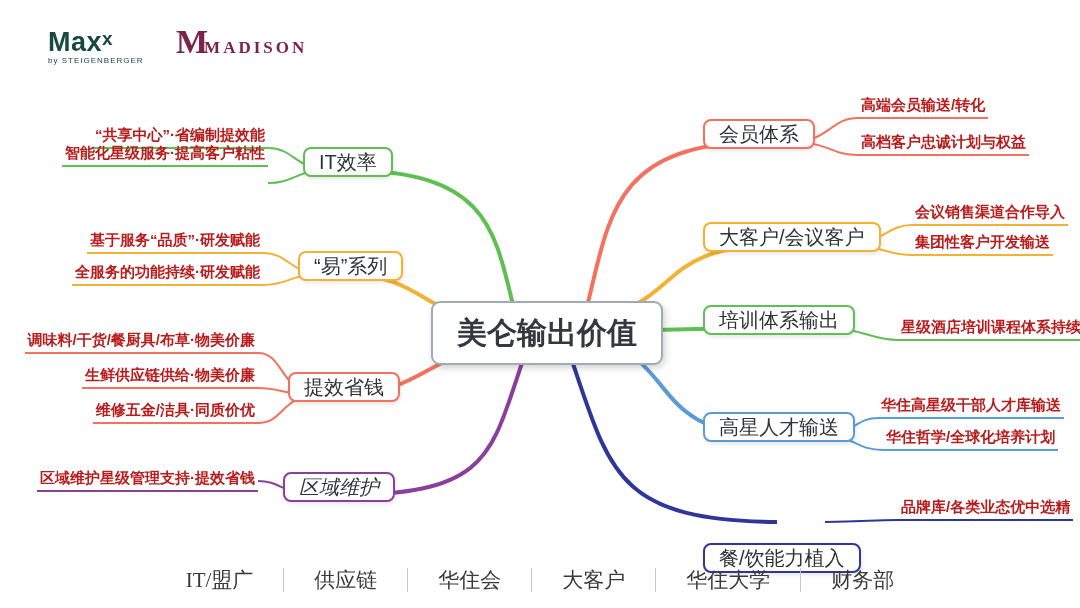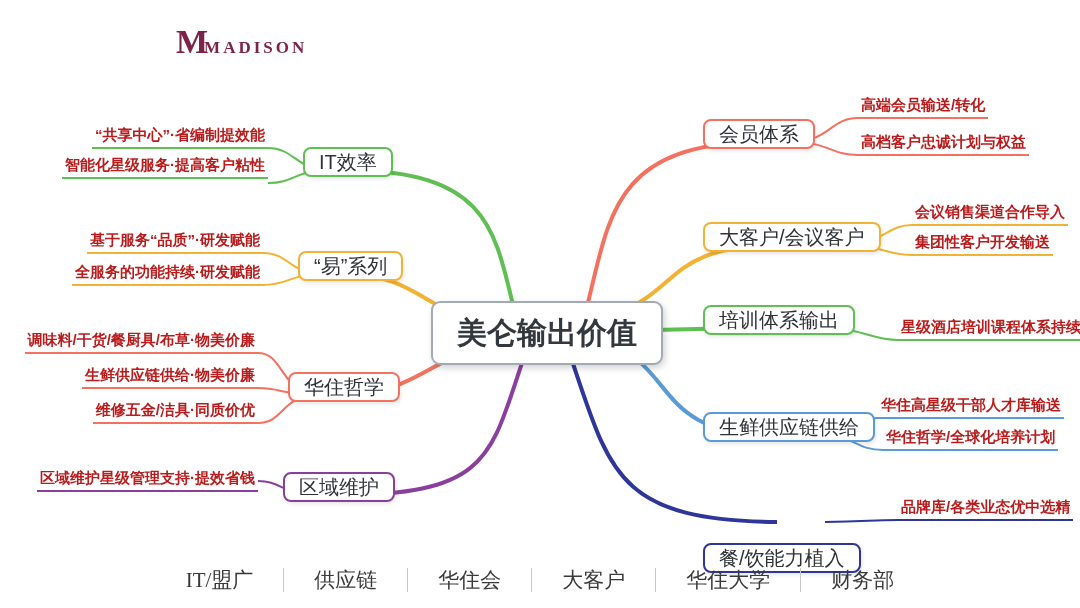--- a/index.html
+++ b/index.html
@@ -32,21 +32,21 @@
   .node {
     position: absolute; z-index: 2;
     padding: 0 14px; background: #fff;
     border: 2px solid #888; border-radius: 8px;
     font-size: 20px; line-height: 26px; color: #2f3338;
     white-space: nowrap; box-shadow: 1px 2px 4px rgba(0,0,0,0.10);
   }
   .b-green  { border-color: #5fbf52; text-align: right; }
   .b-yellow { border-color: #f2b234; }
   .b-salmon { border-color: #f4715f; }
-  .b-purple { border-color: #8b3f9c; }
+  .b-purple { border-color: #8b3f9c; font-style: italic; }
   .b-blue   { border-color: #5b9bd5; }
   .b-navy   { border-color: #2f3699; margin-top: 44px; }
 
   
   .leaf {
     position: absolute; z-index: 2;
     font-size: 15px; line-height: 17px; font-weight: 600; color: #b91c1c;
     white-space: nowrap; padding: 0 3px 4px 3px;
     border-bottom: 2px solid #888;
   }
@@ -95,40 +95,44 @@
     <path d="M 790 142 C 830 142, 830 118, 858 118" stroke="#f4715f" stroke-width="2" fill="none"></path>
     <path d="M 790 142 C 830 142, 830 155, 858 155" stroke="#f4715f" stroke-width="2" fill="none"></path>
     <path d="M 840 245 C 885 245, 885 225, 912 225" stroke="#f2b234" stroke-width="2" fill="none"></path>
     <path d="M 840 245 C 885 245, 885 255, 912 255" stroke="#f2b234" stroke-width="2" fill="none"></path>
     <path d="M 820 328 C 865 328, 870 340, 898 340" stroke="#5fbf52" stroke-width="2" fill="none"></path>
     <path d="M 820 435 C 855 435, 855 418, 878 418" stroke="#5b9bd5" stroke-width="2" fill="none"></path>
     <path d="M 820 435 C 855 435, 855 450, 883 450" stroke="#5b9bd5" stroke-width="2" fill="none"></path>
     <path d="M 825 522 C 865 522, 870 520, 898 520" stroke="#2f3699" stroke-width="2" fill="none"></path>
   </svg>
 
+  <div class="logo-maxx">
+    <div class="maxx-word"><span>Max</span><span class="maxx-sup">x</span></div>
+    <div class="maxx-sub">by STEIGENBERGER</div>
+  </div>
   <div class="logo-madison">
     <span class="madison-mark">M</span>
     <span class="madison-text">MADISON</span>
   </div>
 
   <div class="center-node">美仑输出价值</div>
 
   <div class="node b-green" style="left:303px; top:147px;">IT效率</div>
   <div class="node b-yellow" style="left:298px; top:251px;">“易”系列</div>
-  <div class="node b-salmon" style="left:288px; top:372px;">华住哲学</div>
+  <div class="node b-salmon" style="left:288px; top:372px;">提效省钱</div>
   <div class="node b-purple" style="left:283px; top:472px;">区域维护</div>
 
   <div class="node b-salmon" style="left:703px; top:119px;">会员体系</div>
   <div class="node b-yellow" style="left:703px; top:222px;">大客户/会议客户</div>
   <div class="node b-green" style="left:703px; top:305px;">培训体系输出</div>
-  <div class="node b-blue" style="left:703px; top:412px;">生鲜供应链供给</div>
+  <div class="node b-blue" style="left:703px; top:412px;">高星人才输送</div>
   <div class="node b-navy" style="left:703px; top:499px;">餐/饮能力植入</div>
 
   <div class="leaf u-green" style="right:812px; top:126px;">“共享中心”·省编制提效能</div>
-  <div class="leaf u-green" style="right:812px; top:156px;margin-left:44px;">智能化星级服务·提高客户粘性</div>
+  <div class="leaf u-green" style="right:812px; top:144px;margin-left:44px;">智能化星级服务·提高客户粘性</div>
   <div class="leaf u-yellow" style="right:817px; top:231px;">基于服务“品质”·研发赋能</div>
   <div class="leaf u-yellow" style="right:817px; top:263px;">全服务的功能持续·研发赋能</div>
   <div class="leaf u-salmon" style="right:822px; top:331px;">调味料/干货/餐厨具/布草·物美价廉</div>
   <div class="leaf u-salmon" style="right:822px; top:366px;">生鲜供应链供给·物美价廉</div>
   <div class="leaf u-salmon" style="right:822px; top:401px;">维修五金/洁具·同质价优</div>
   <div class="leaf u-purple" style="right:822px; top:459px;">区域维护星级管理支持·提效省钱</div>
 
   <div class="leaf u-salmon" style="left:858px; top:96px;">高端会员输送/转化</div>
   <div class="leaf u-salmon" style="left:858px; top:133px;">高档客户忠诚计划与权益</div>
   <div class="leaf u-yellow" style="left:912px; top:203px;">会议销售渠道合作导入</div>

